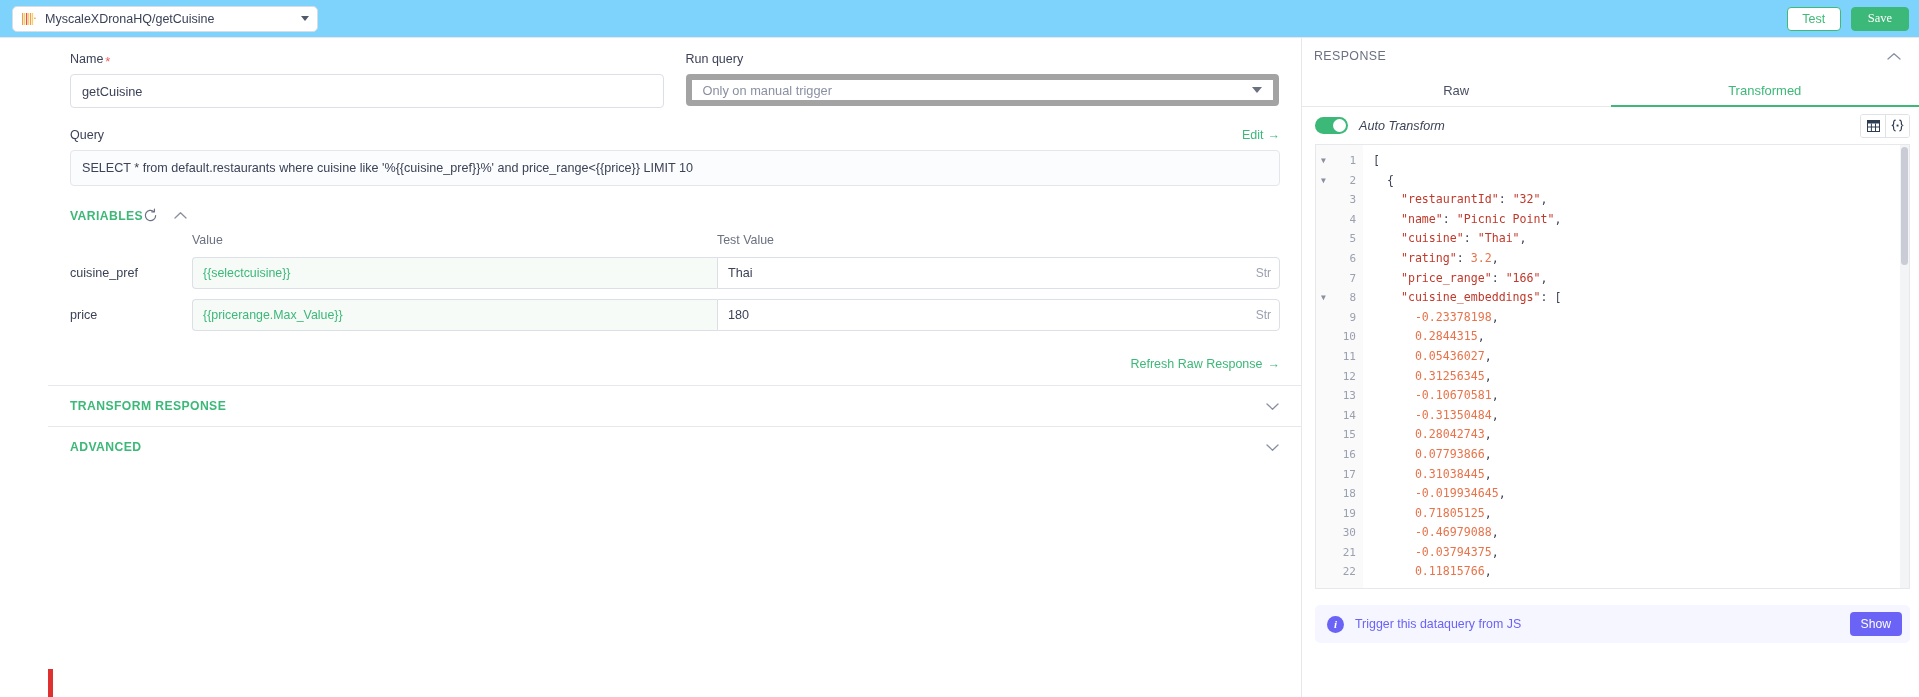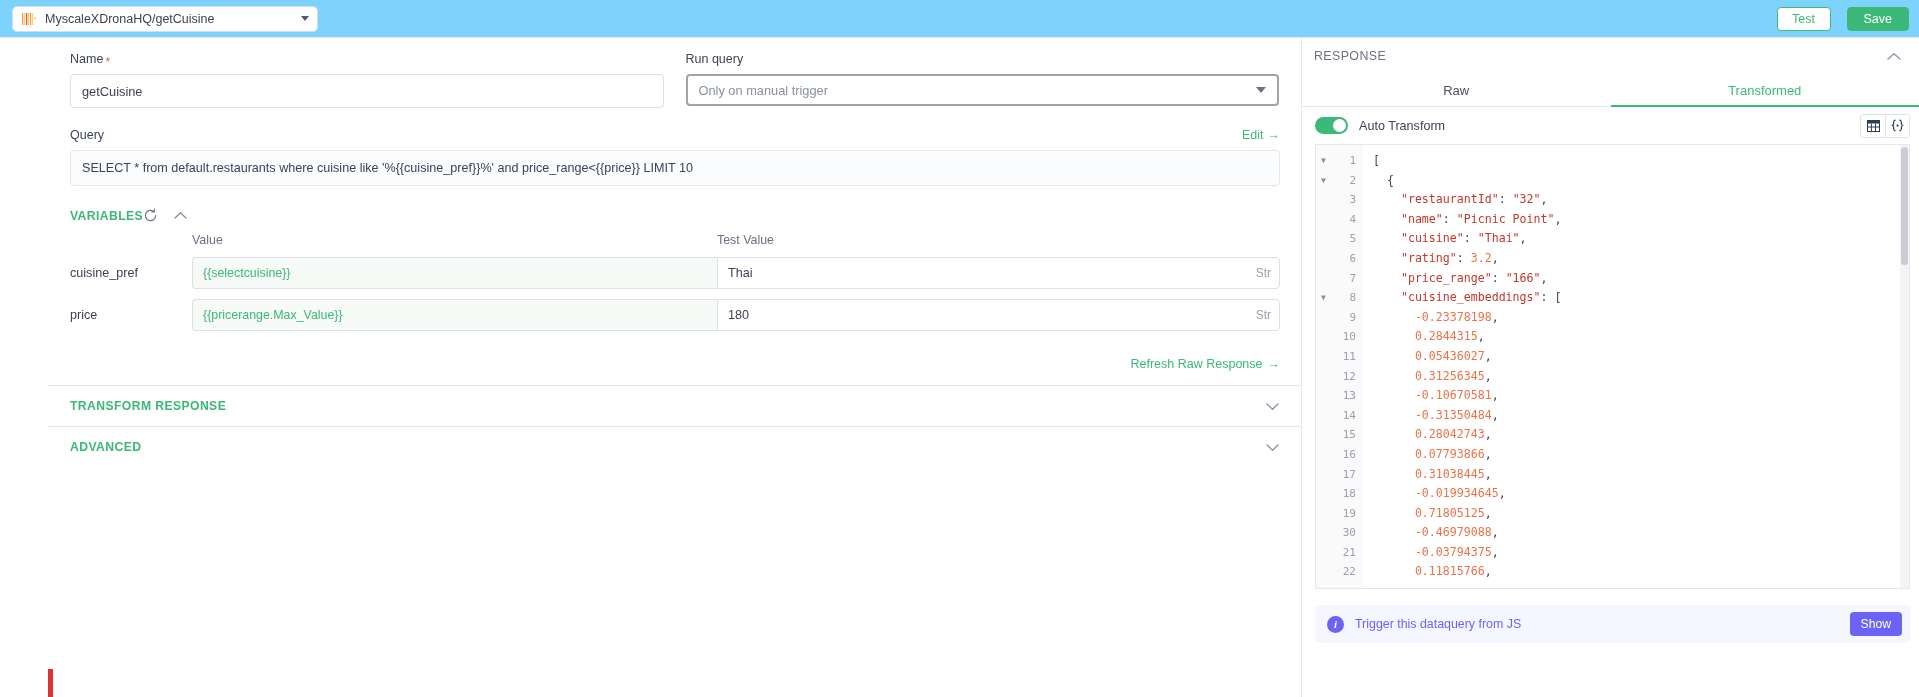--- a/index.html
+++ b/index.html
@@ -29,32 +29,33 @@
     padding:0 8px 0 9px; background:#fff;
     font-size:12.5px; color:#3c4257;
     position:relative;
   }
   .ds-icon { width:14px; height:12px; display:block; flex:0 0 auto; position:relative; top:0; }
   .ds-label { flex:1; white-space:nowrap; overflow:hidden; text-overflow:ellipsis; }
   .caret {
     width:0;height:0;border-left:4px solid transparent;border-right:4px solid transparent;
     border-top:5px solid #54596a; margin-left:4px;
   }
-  .topbar-actions { display:flex; align-items:flex-end; gap:16px; }
+  .topbar-actions { display:flex; align-items:flex-end; gap:10px; }
   .btn-test {
     height:24px; min-width:54px; padding:0 14px;
     border:1px solid #3fba77; border-radius:4px; background:#fff;
     color:#3fba77; font-size:12.5px; display:flex;align-items:center;justify-content:center;
     cursor:pointer;
   }
   .btn-save {
     height:24px; min-width:58px; padding:0 16px;
     border:1px solid #3cb878; border-radius:4px; background:#3cb878;
     color:#fff; font-size:12.5px; display:flex;align-items:center;justify-content:center;
     cursor:pointer;
+    font-family:Liberation Serif, serif;
   }
 
   
   .body { display:flex; flex:1; min-height:0;margin-left:48px; }
   .left {
     width:1254px; min-width:1254px;
     border-right:1px solid #e6e8ec;
     background:#fff;
     display:flex; flex-direction:column;
     position:relative;
@@ -70,21 +71,21 @@
   .lbl {
     font-size:12.5px; color:#3c4257; margin-bottom:8px; display:flex; align-items:center; gap:2px;
   }
   .req { color:#f06060; font-size:13px; line-height:1; position:relative; top:2px; }
   .inp {
     height:32px; border:1px solid #dcdfe6; border-radius:4px;
     background:#fff; font-size:12.8px; color:#3c4257;
     display:flex; align-items:center; padding:16px 11px;
   }
   .sel {
-    height:32px; border:2px solid #a3a3a3; border-radius:4px; background:#fff;
+    height:32px; border:6px solid #a3a3a3; border-radius:4px; background:#fff;
     display:flex; align-items:center; padding:0 11px;
     font-size:12.8px; color:#8a90a2;
     justify-content:space-between;
   }
   .sel .caret2 { width:0;height:0;border-left:5px solid transparent;border-right:5px solid transparent;border-top:6px solid #6b7180; }
 
   .query-head {
     display:flex; align-items:flex-end; justify-content:space-between;
     margin-top:20px; width:1210px;
   }
@@ -145,20 +146,21 @@
     flex:1; display:flex; align-items:center; justify-content:center;
     font-size:13px; color:#4a4f63; cursor:pointer; position:relative;
   }
   .tab.active { color:#3cb878; }
   .tab.active::after {
     content:""; position:absolute; left:0; right:0; bottom:-1px; height:2px; background:#3cb878;
   }
   .tools {
     height:37px; display:flex; align-items:center; justify-content:space-between;
     padding:0 9px 0 13px;
+    font-style:italic;
   }
   .toggle-wrap { display:flex; align-items:center; gap:11px; }
   .toggle {
     width:33px; height:17px; border-radius:10px; background:#3cb878; position:relative; cursor:pointer;
   }
   .toggle .knob {
     position:absolute; top:2px; right:2px; width:13px; height:13px; border-radius:50%; background:#fff;
   }
   .toggle-label { font-size:12.6px; color:#3c4257; }
   .view-toggle { display:flex; border:1px solid #dfe3e8; border-radius:3px; overflow:hidden; }

